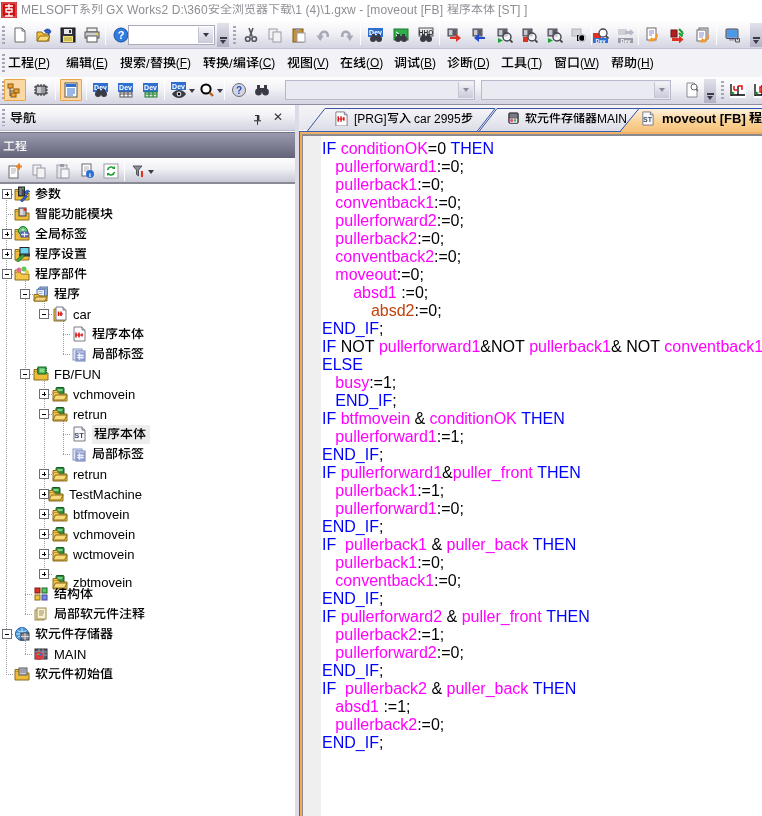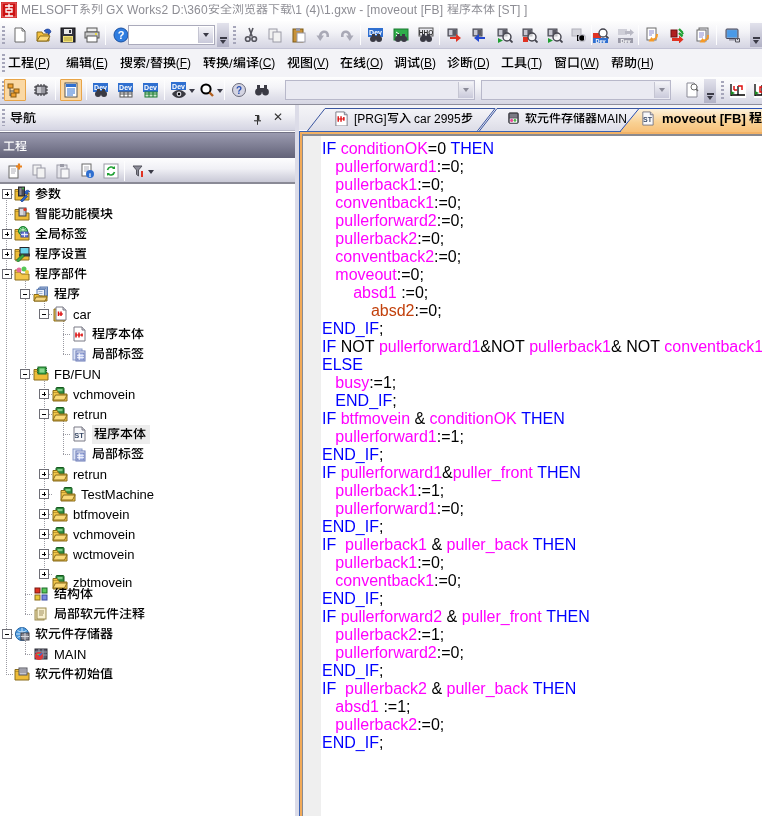--- a/index.html
+++ b/index.html
@@ -879,21 +879,21 @@
           <rect x="5.5" y="3" width="5" height="2.2" fill="#7ecc86"></rect>
           <path d="M1 6h5l1.5 2H15v7H1z" fill="#f3c64a" stroke="#8a6d1a"></path>
           <path d="M1 6V4.5h4L6 6" fill="#f3c64a" stroke="#8a6d1a"></path>
           <path d="M1 14l2.5-5H15l-2.5 5z" fill="#fbda7a" stroke="#8a6d1a"></path>
         </svg>
         <span>retrun</span>
       </div>
 <div class="doth" style="left:43.5px;top:310px;width:-4.5px"></div>
 <div class="ebox plus" style="left:38.5px;top:304.5px"></div>
 <div class="doth" style="left:48.5px;top:310px;width:3.5px"></div>
-<div class="trow" style="left:60px;top:300px;padding-right:4px">
+<div class="trow" style="left:48px;top:300px;padding-right:4px">
         <svg class="tico" width="16" height="16" viewBox="0 0 16 16">
           <rect x="4" y="1.5" width="8" height="8" rx="1" fill="#2e8a3c" stroke="#14581e"></rect>
           <rect x="5.5" y="3" width="5" height="2.2" fill="#7ecc86"></rect>
           <path d="M1 6h5l1.5 2H15v7H1z" fill="#f3c64a" stroke="#8a6d1a"></path>
           <path d="M1 6V4.5h4L6 6" fill="#f3c64a" stroke="#8a6d1a"></path>
           <path d="M1 14l2.5-5H15l-2.5 5z" fill="#fbda7a" stroke="#8a6d1a"></path>
         </svg>
         <span>TestMachine</span>
       </div>
 <div class="doth" style="left:43.5px;top:330px;width:-4.5px"></div>

